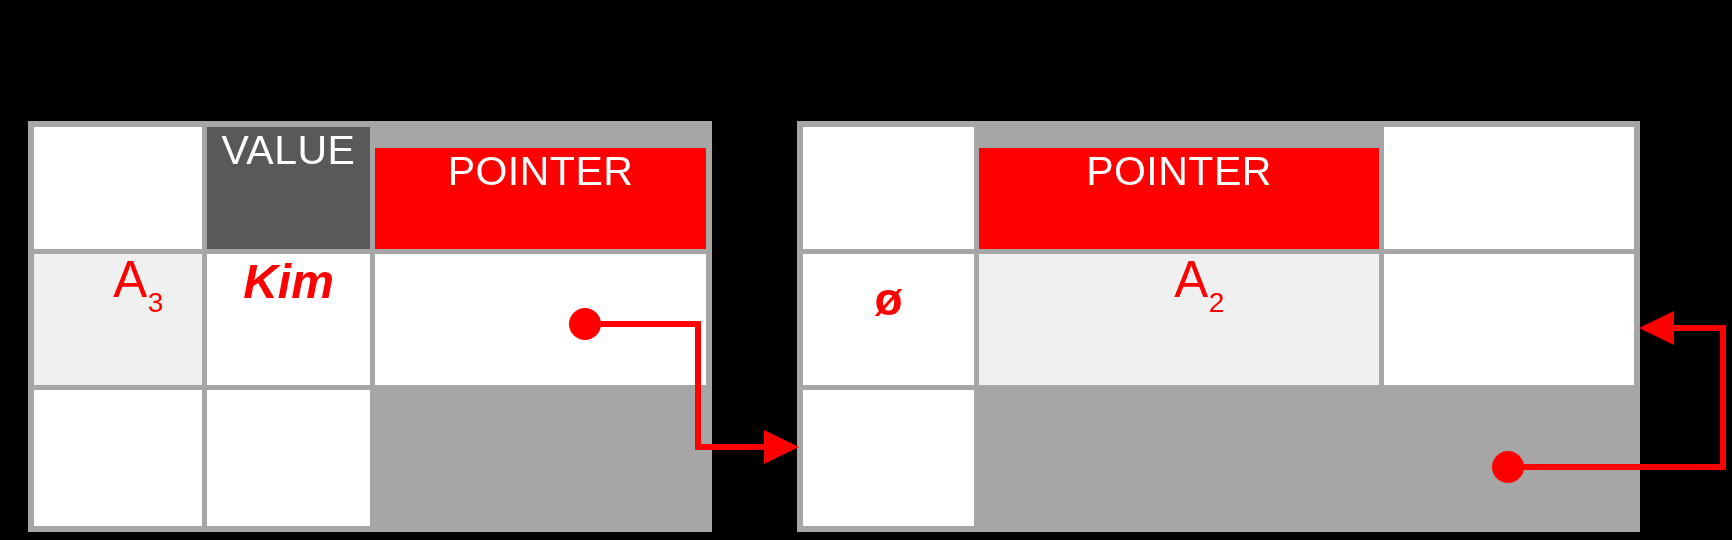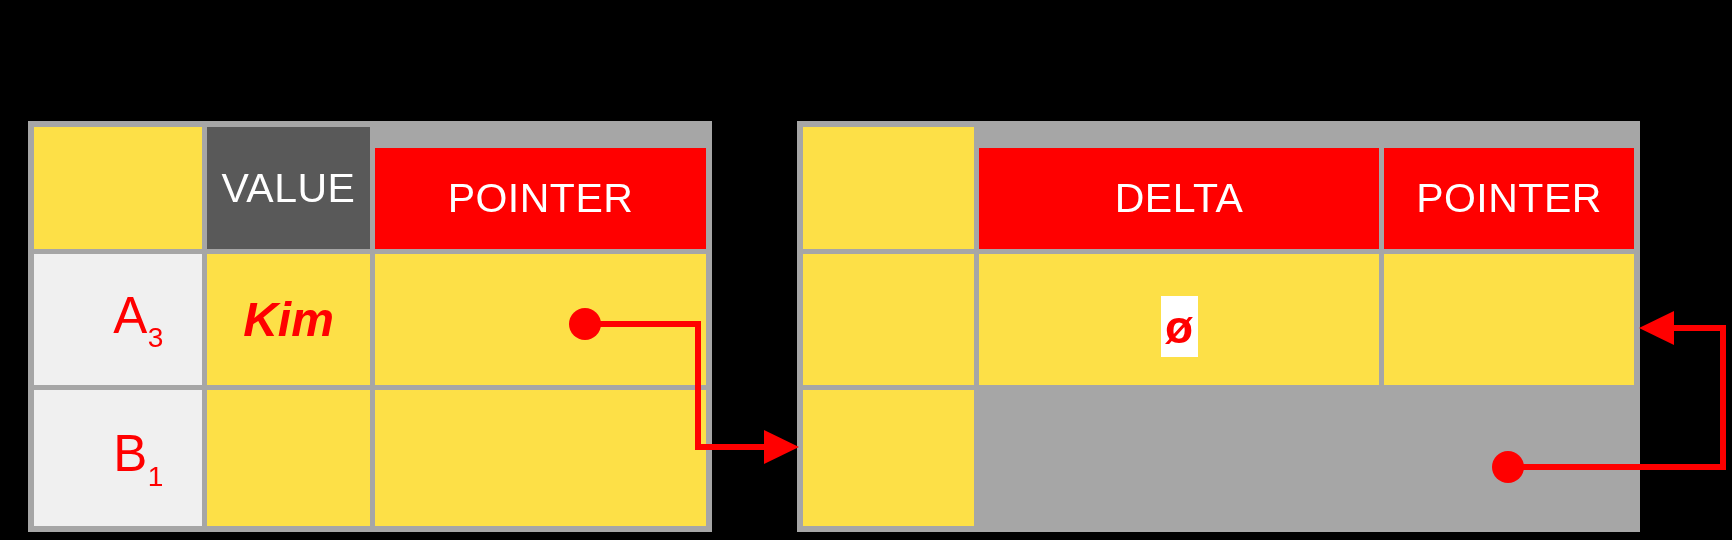--- a/index.html
+++ b/index.html
@@ -25,24 +25,24 @@
     left:28px;top:121px;width:684px;height:411px;
     grid-template-columns:168px 163px 1fr;
     grid-template-rows:122px 131px 1fr;
   }
   .tbl-right{
     left:797px;top:121px;width:843px;height:411px;
     grid-template-columns:171px 400px 1fr;
     grid-template-rows:122px 131px 1fr;
   }
   .cell{
-    display:flex;align-items:center;justify-content:center;
+    display:flex;justify-content:center;
     overflow:hidden;
   }
-  .c-black{background:#fde047;}
+  .c-black{background:#ffffff;}
   .c-gray{background:var(--gray_header);}
   .c-red{background:var(--red);margin-top:21px;}
   .c-light{background:var(--light_cell);padding-left:40px;}
   .hdr-txt{
     color:var(--white);font-size:41px;font-weight:400;letter-spacing:0.5px;
   }
   .row-label{
     color:var(--red);font-size:51px;font-weight:400;line-height:1;
   }
   .row-label sub{
@@ -79,45 +79,42 @@
     </div>
 
     <div class="cell c-light">
       <span class="row-label"><span>A</span><sub>3</sub></span>
     </div>
     <div class="cell c-black">
       <span class="value-txt">Kim</span>
     </div>
     <div class="cell c-black"></div>
 
-    <div class="cell c-light">
-      <span class="row-label"><span>B</span><sub>1</sub></span>
-    </div>
     <div class="cell c-black">
       <span class="value-txt"></span>
     </div>
     <div class="cell c-black"></div>
   </div>
 
   <div class="tbl tbl-right">
     <div class="cell c-black"></div>
-    <div class="cell c-red">
-      <span class="hdr-txt">DELTA</span>
-    </div>
     <div class="cell c-red">
       <span class="hdr-txt">POINTER</span>
     </div>
 
     <div class="cell c-black"></div>
     <div class="cell c-black">
       <span class="null-box">
         <span class="null-txt">ø</span>
       </span>
     </div>
 
+    <div class="cell c-light">
+      <span class="row-label"><span>A</span><sub>2</sub></span>
+    </div>
     <div class="cell c-black"></div>
     <div class="cell c-black"></div>
   </div>
 
   <svg class="overlay" viewBox="0 0 1732 540" xmlns="http://www.w3.org/2000/svg">
 
     <circle cx="585" cy="324" r="16" fill="#FF0000"></circle>
     <polyline points="585,324 698,324 698,447 766,447" fill="none" stroke="#FF0000" stroke-width="6"></polyline>
     <polygon points="799,447 764,430 764,464" fill="#FF0000"></polygon>
 

